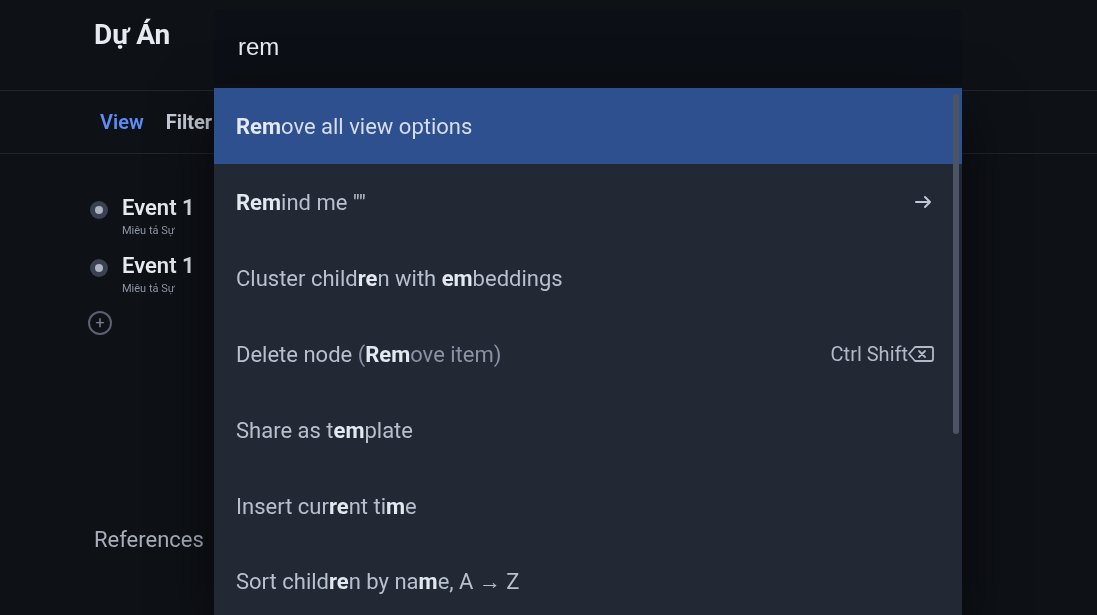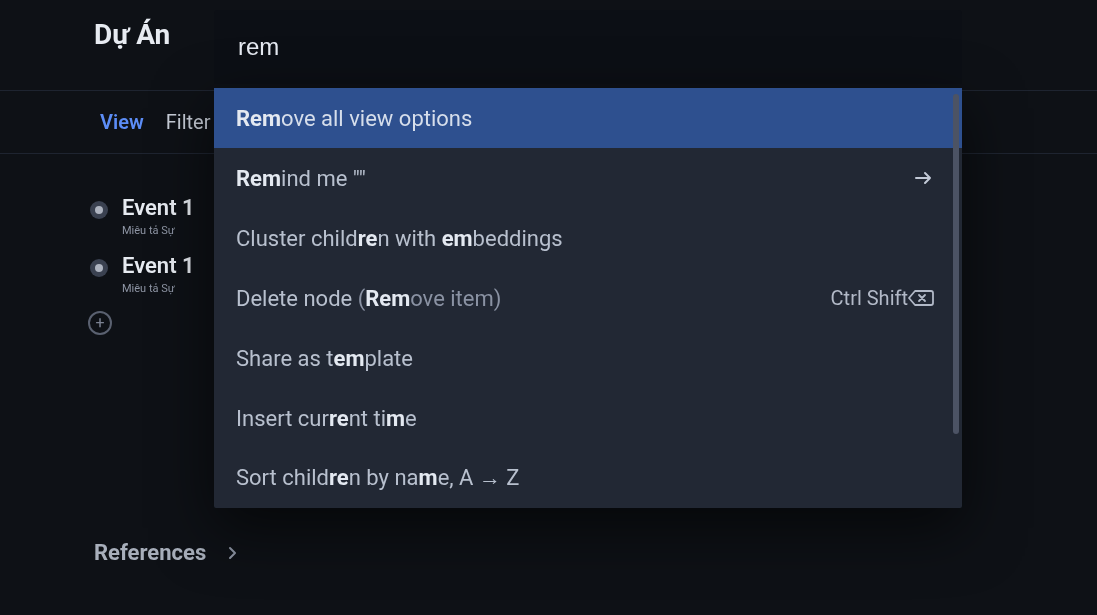--- a/index.html
+++ b/index.html
@@ -30,21 +30,21 @@
     height: 64px;
     border-top: 1px solid #1e2430;
     border-bottom: 1px solid #1e2430;
     display: flex;
     align-items: center;
     padding-left: 100px;
     gap: 22px;
     font-size: 20px;
   }
   .toolbar .tab-view { color: #5c8df6; font-weight: 600; }
-  .toolbar .tab-filter { color: #c7cdd7; font-weight: 400; }
+  .toolbar .tab-filter { color: #c7cdd7; font-weight: 700; }
 
   .content {
     position: absolute;
     left: 90px;
     top: 195px;
     right: 40px;
   }
 
   .event {
     display: flex;
@@ -90,22 +90,21 @@
 
   .references-row {
     position: absolute;
     left: 94px;
     top: 527px;
     display: flex;
     align-items: center;
     gap: 22px;
     font-size: 22px;
     color: #a8afbb;
-    font-weight: 700;
-    margin-top: 13px;
+    font-weight: 400;
   }
   .chevron-right-icon svg { display: block; }
 
   
   .palette-backdrop {
     position: absolute;
     left: 214px;
     top: 10px;
     width: 748px;
   }
@@ -142,21 +141,21 @@
     width: 6px;
     height: 340px;
     background: #4c5364;
     border-radius: 3px;
   }
 
   .palette-item {
     display: flex;
     align-items: center;
     justify-content: space-between;
-    height: 60px;
+    height: 76px;
     padding: 0 28px 0 22px;
     font-size: 22px;
     font-weight: 400;
     color: #b8c0ce;
   }
   .palette-item.selected {
     background: #2e508f;
     color: #d6deeb;
   }
   .palette-item .label { display: inline; }

